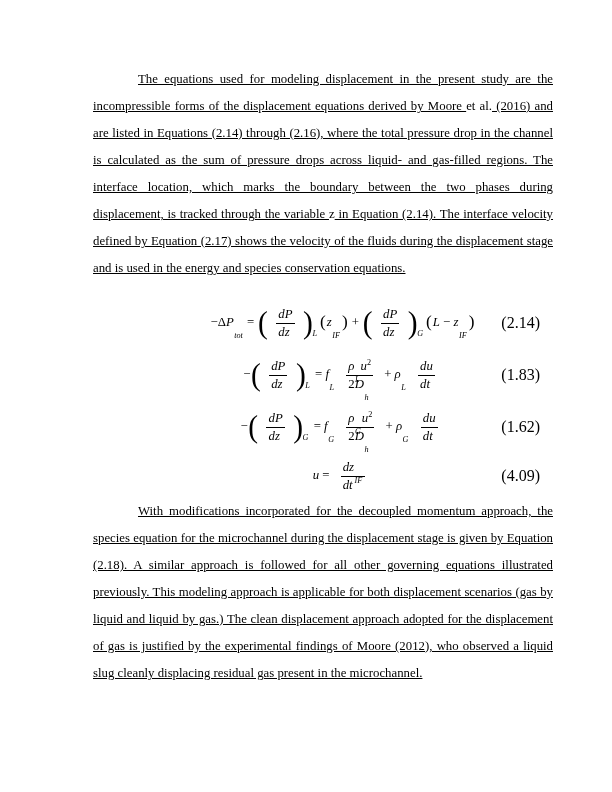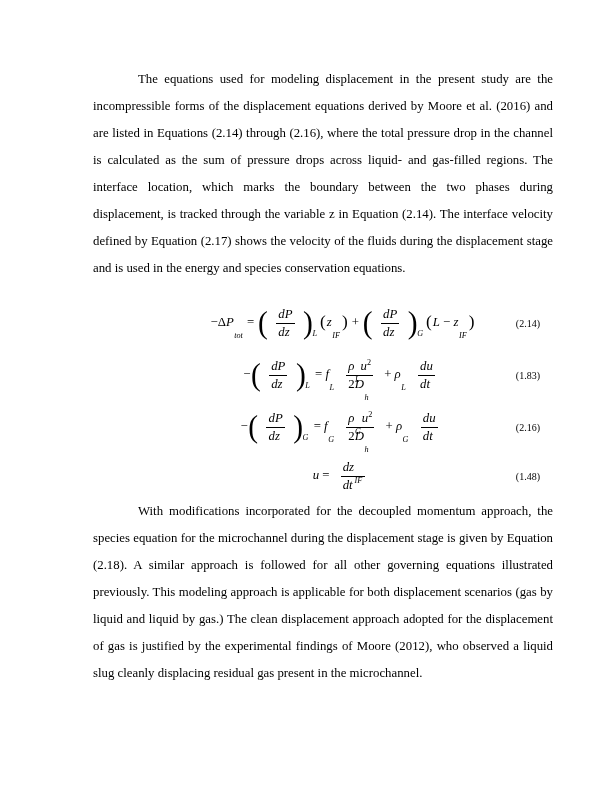--- a/index.html
+++ b/index.html
@@ -16,38 +16,38 @@
     left:93px; top:66px;
     width:460px;
   }
   .para {
     margin:0;
     font-size:12.8px;
     line-height:27px;
     text-align:justify;
     text-indent:45px;
   }
-  .seg-normal { font-style:normal; }
+  .seg-normal { font-style:normal;text-decoration:underline; }
   .seg-italic { }
 
   .equations { margin-top:14px; }
   .eq-row {
     position:relative;
     display:flex; align-items:center; justify-content:center;
     box-sizing:border-box;
     padding-left:40px;
   }
   .eq-row.h1 { height:54px; }
   .eq-row.h2 { height:50px; }
   .eq-row.h3 { height:54px; }
   .eq-row.h4 { height:44px; }
   .eq-num {
     position:absolute;
     right:13px;
-    font-size:10px;
+    font-size:16px;
     font-style:normal;
   }
   .math {
     display:inline-block;
     font-size:12.8px;
     white-space:pre;
   }
   .math span { white-space:pre; }
   .mr { font-style:normal; }
   .mi { font-style:italic; }
@@ -111,25 +111,25 @@
       <div class="eq-row h1">
         <span class="math"><span class="mr">−Δ</span><span class="mi">P</span><span class="msub">tot</span><span class="mr"> = </span><span class="bigp">(</span><span class="frac"><span class="fnum"><span class="mi">dP</span></span><span class="fden"><span class="mi">dz</span></span></span><span class="bigp">)</span><span class="psub">L</span><span class="mparen">(</span><span class="mi">z</span><span class="msub">IF</span><span class="mparen">)</span><span class="mr"> + </span><span class="bigp">(</span><span class="frac"><span class="fnum"><span class="mi">dP</span></span><span class="fden"><span class="mi">dz</span></span></span><span class="bigp">)</span><span class="psub">G</span><span class="mparen">(</span><span class="mi">L</span><span class="mr"> − </span><span class="mi">z</span><span class="msub">IF</span><span class="mparen">)</span></span>
         <span class="eq-num">(2.14)</span>
       </div>
       <div class="eq-row h2">
         <span class="math"><span class="mr">−</span><span class="bigp">(</span><span class="frac"><span class="fnum"><span class="mi">dP</span></span><span class="fden"><span class="mi">dz</span></span></span><span class="bigp">)</span><span class="psub">L</span><span class="mr"> = </span><span class="mi">f</span><span class="msub">L</span><span class="mr"> </span><span class="frac"><span class="fnum"><span class="mi">ρ</span><span class="msub">L</span><span class="mi">u</span><span class="msup">2</span></span><span class="fden"><span class="mr">2</span><span class="mi">D</span><span class="msub">h</span></span></span><span class="mr"> + </span><span class="mi">ρ</span><span class="msub">L</span><span class="mr"> </span><span class="frac"><span class="fnum"><span class="mi">du</span></span><span class="fden"><span class="mi">dt</span></span></span></span>
         <span class="eq-num">(1.83)</span>
       </div>
       <div class="eq-row h3">
         <span class="math"><span class="mr">−</span><span class="bigp">(</span><span class="frac"><span class="fnum"><span class="mi">dP</span></span><span class="fden"><span class="mi">dz</span></span></span><span class="bigp">)</span><span class="psub">G</span><span class="mr"> = </span><span class="mi">f</span><span class="msub">G</span><span class="mr"> </span><span class="frac"><span class="fnum"><span class="mi">ρ</span><span class="msub">G</span><span class="mi">u</span><span class="msup">2</span></span><span class="fden"><span class="mr">2</span><span class="mi">D</span><span class="msub">h</span></span></span><span class="mr"> + </span><span class="mi">ρ</span><span class="msub">G</span><span class="mr"> </span><span class="frac"><span class="fnum"><span class="mi">du</span></span><span class="fden"><span class="mi">dt</span></span></span></span>
-        <span class="eq-num">(2.16)</span>
+        <span class="eq-num">(1.62)</span>
       </div>
       <div class="eq-row h4">
         <span class="math"><span class="mi">u</span><span class="mr"> = </span><span class="frac"><span class="fnum"><span class="mi">dz</span><span class="msub">IF</span></span><span class="fden"><span class="mi">dt</span></span></span></span>
-        <span class="eq-num">(1.48)</span>
+        <span class="eq-num">(4.09)</span>
       </div>
     </div>
 
     <p class="para"><span class="seg-normal">With modifications incorporated for the decoupled momentum approach, the species equation for the microchannel during the displacement stage is given by Equation (2.18). A similar approach is followed for all other governing equations illustrated previously. This modeling approach is applicable for both displacement scenarios (gas by liquid and liquid by gas.) The clean displacement approach adopted for the displacement of gas is justified by the experimental findings of Moore (2012), who observed a liquid slug cleanly displacing residual gas present in the microchannel.</span></p>
 
   </div>
 
 </div>
 
 </body></html>

